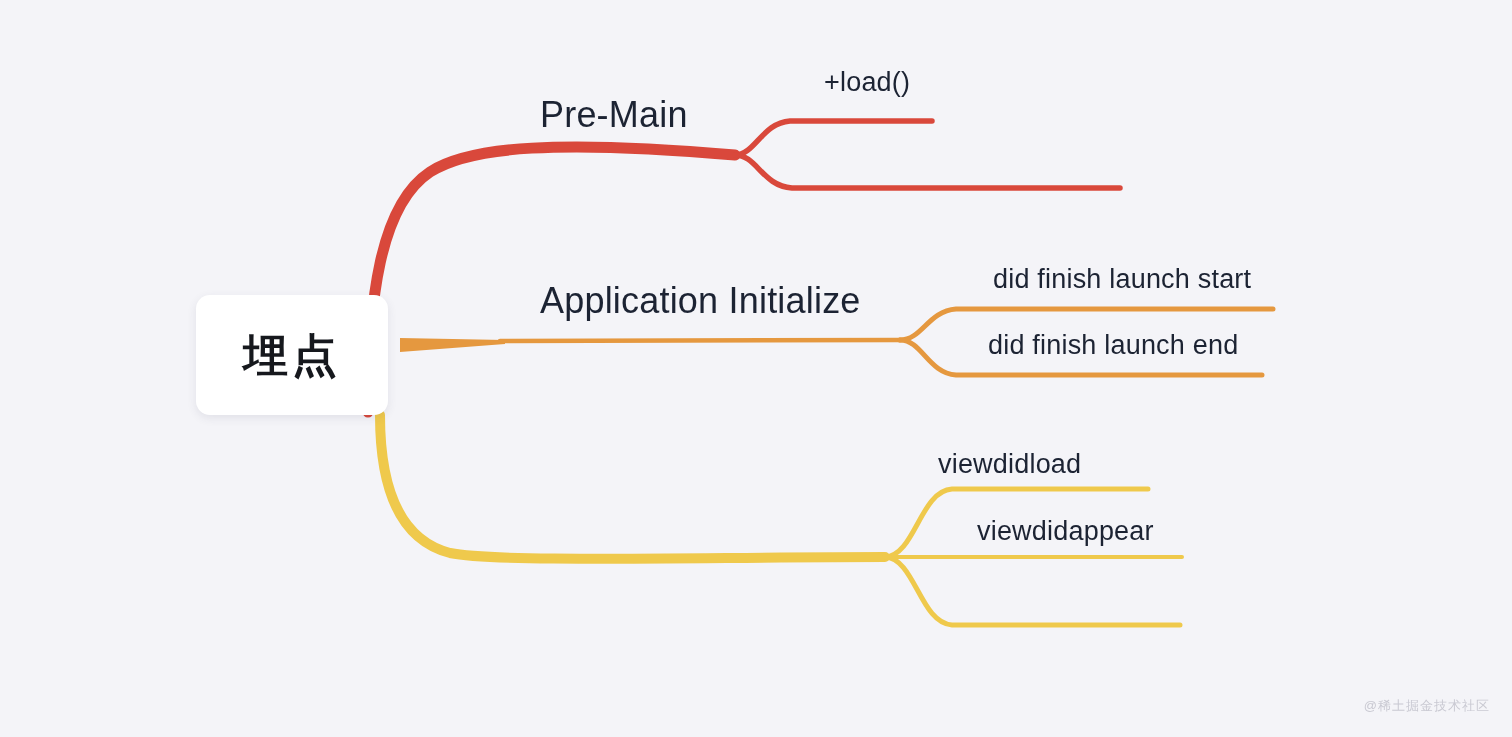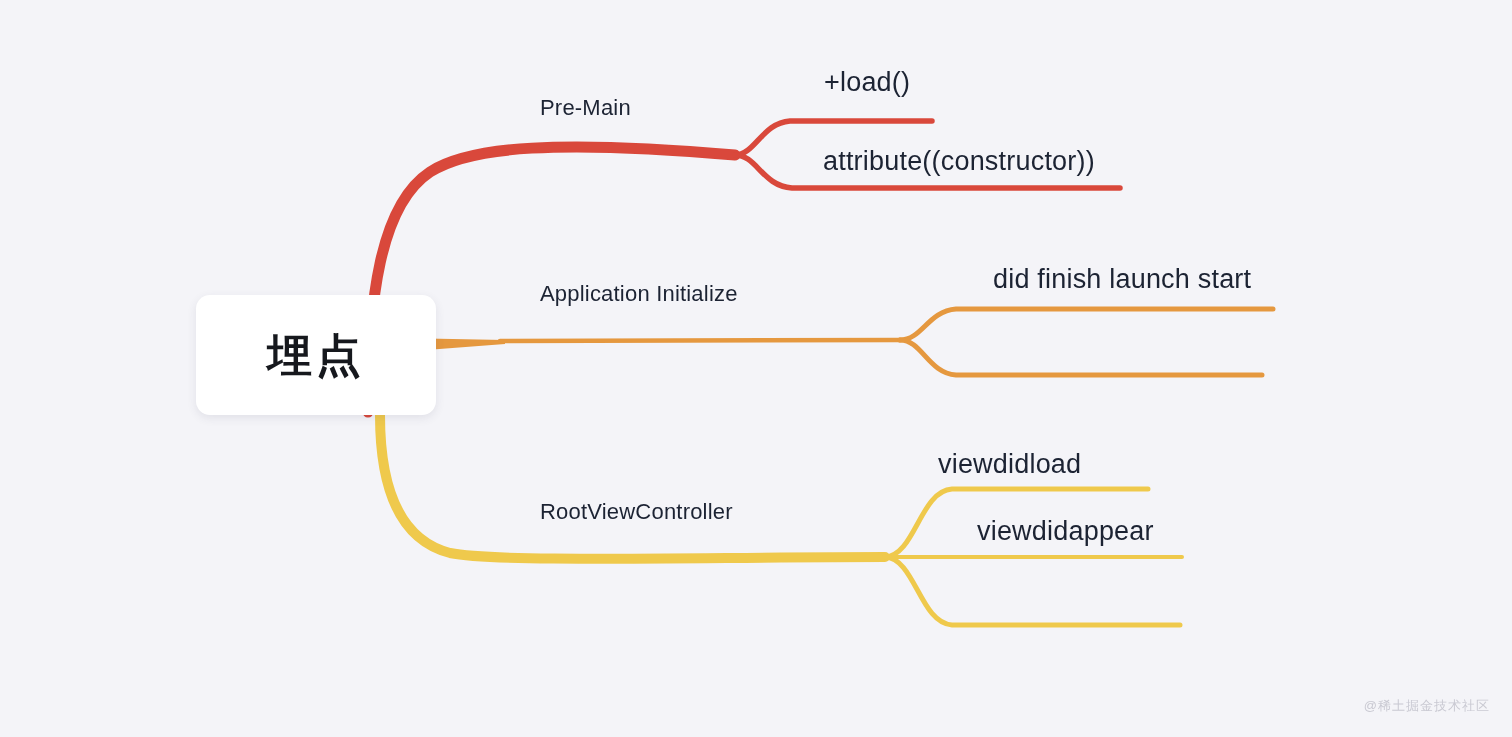--- a/index.html
+++ b/index.html
@@ -21,21 +21,21 @@
     position: absolute;
     left: 0;
     top: 0;
     width: 1512px;
     height: 737px;
   }
   .root-node {
     position: absolute;
     left: 196px;
     top: 295px;
-    width: 240px;
+    width: 192px;
     height: 120px;
     background: #ffffff;
     border-radius: 14px;
     box-shadow: 0 3px 10px rgba(60,60,90,0.10);
     display: flex;
     align-items: center;
     justify-content: center;
     z-index: 5;
   }
   .root-label {
@@ -46,21 +46,21 @@
     line-height: 1;
   }
   .node-label {
     position: absolute;
     color: #1c2333;
     white-space: nowrap;
     line-height: 1;
     z-index: 4;
   }
   .branch-label {
-    font-size: 22px;
+    font-size: 36px;
     letter-spacing: 0.2px;
   }
   .leaf-label {
     font-size: 27px;
     letter-spacing: 0.2px;
   }
   .watermark {
     position: absolute;
     right: 22px;
     bottom: 22px;
@@ -98,24 +98,23 @@
 
     <path d="M 885 557 C 915 558, 920 623, 952 625 L 1180 625" fill="none" stroke="#efc94c" stroke-width="5" stroke-linecap="round"></path>
   </svg>
 
   <div class="root-node">
     <span class="root-label">埋点</span>
   </div>
 
   <div class="node-label branch-label" style="left:540px; top:97px;">Pre-Main</div>
   <div class="node-label leaf-label" style="left:824px; top:69px;">+load()</div>
-  <div class="node-label leaf-label" style="left:823px; top:148px;">attribute((constructor))</div>
 
   <div class="node-label branch-label" style="left:540px; top:283px;">Application Initialize</div>
   <div class="node-label leaf-label" style="left:993px; top:266px;">did finish launch start</div>
+  <div class="node-label leaf-label" style="left:988px; top:332px;">did finish launch end</div>
 
-  <div class="node-label branch-label" style="left:540px; top:501px;">RootViewController</div>
   <div class="node-label leaf-label" style="left:938px; top:451px;">viewdidload</div>
   <div class="node-label leaf-label" style="left:977px; top:518px;">viewdidappear</div>
 
   <div class="watermark">@稀土掘金技术社区</div>
 
 </div>
 
 </body></html>

